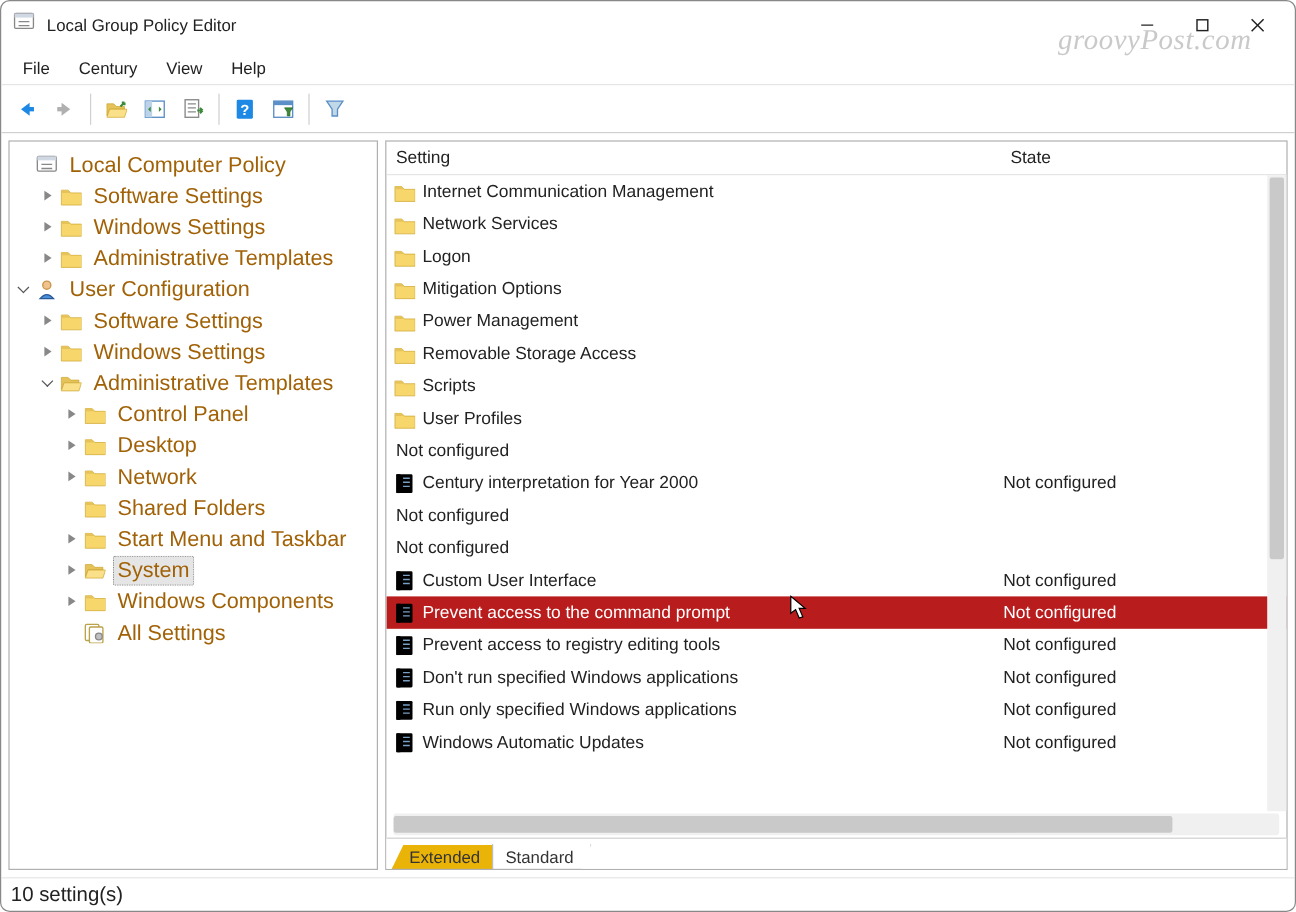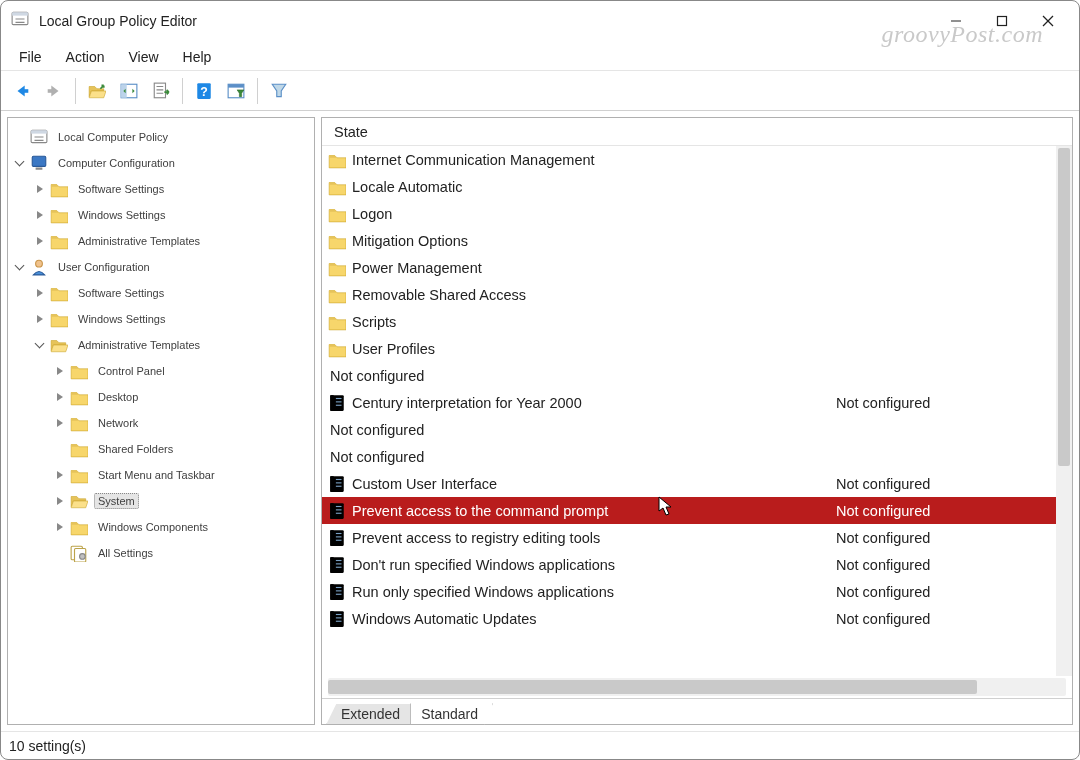--- a/index.html
+++ b/index.html
@@ -31,21 +31,21 @@
   .tb-sep { width:1px; height:26px; background:#d0d0d0; margin:0 4px; }
   .tb-btn { width:30px; height:30px; display:flex; align-items:center; justify-content:center;
             border:none; background:transparent; border-radius:3px; }
   .tb-btn svg { display:block; }
   
   .body { flex:1; display:flex; padding:6px; gap:6px; overflow:hidden; }
   .tree-pane {
     width:308px; border:1px solid #b0b0b0; background:#fff; overflow:auto;
     display:flex; flex-direction:column;
   }
-  .tree { padding:6px 4px; font-size:11px; color:#404040;text-align:center; }
+  .tree { padding:6px 4px; font-size:18px; color:#a16207;text-align:center; }
   .tree-row { display:flex; align-items:center; height:26px; white-space:nowrap; }
   .tw { display:inline-flex; width:16px; height:16px; align-items:center; justify-content:center;
         color:#888; font-size:10px; margin-right:2px; flex:0 0 auto; }
   .tw.collapsed::before { content:""; border-style:solid; border-width:4px 0 4px 6px;
                           border-color:transparent transparent transparent #888; }
   .tw.expanded::before  { content:""; width:6px; height:6px; border-right:1.5px solid #555;
                           border-bottom:1.5px solid #555; transform:rotate(45deg); margin-bottom:3px; margin-left:-2px;}
   .tree-label { padding:2px 4px; border-radius:2px; }
   .tree-label.selected { background:#e5e5e5; border:1px dotted #888; padding:1px 3px; }
   .ind { display:inline-block; height:1px; flex:0 0 auto; }
@@ -66,27 +66,27 @@
                   text-overflow:ellipsis; }
   .cell-state { flex:0 0 220px; padding-left:2px; }
   .h-scroll-track { height:18px; background:#f0f0f0; margin:4px 6px 2px 6px; position:relative;
                     border-radius:2px; }
   .h-scroll-thumb { position:absolute; top:2px; left:0; width:88%; height:14px;
                     background:#c9c9c9; border-radius:2px; }
   
   .pane-tabs { display:flex; align-items:flex-end; height:26px; padding-left:4px;
                font-size:14px; border-top:1px solid #d0d0d0; background:#fff; }
   .pane-tab { padding:2px 10px; border:1px solid #b0b0b0; border-top:none; color:#333;
-              background:#e5e5e5; position:relative; top:1px; }
+              background:#eab308; position:relative; top:1px; }
   .pane-tab.active { background:#fff; border-top:1px solid #fff; }
   .pane-tab:first-child { border-top-left-radius:0; clip-path: polygon(12% 0,100% 0,100% 100%,0 100%); padding-left:14px;}
   .pane-tab:nth-child(2) { clip-path: polygon(0 0,100% 0,90% 100%,0 100%); padding-right:14px; margin-left:-1px;margin-top:16px;}
   
   .statusbar { height:28px; display:flex; align-items:center; padding:0 8px;
-               font-size:14px; color:#222; border-top:1px solid #e5e5e5; }
+               font-size:17px; color:#222; border-top:1px solid #e5e5e5; }
   
   .v-scroll { width:16px; background:#f0f0f0; position:absolute; right:0; top:28px; bottom:48px; }
   .v-scroll .v-thumb { width:12px; margin:2px auto; height:60%; background:#c9c9c9; border-radius:2px; }
   
   .cursor { position:absolute; pointer-events:none; }
   
   .folder-svg { fill: #f7d66b; stroke:#c9a227; stroke-width:0.5; }
 </style>
 </head>
 <body>
@@ -161,21 +161,21 @@
             <line x1="1" y1="1" x2="11" y2="11" stroke="#222" stroke-width="1.2"></line>
             <line x1="11" y1="1" x2="1" y2="11" stroke="#222" stroke-width="1.2"></line>
           </svg>
       </button>
     </div>
   </div>
   <div class="watermark">groovyPost.com</div>
 
   <div class="menubar">
     <div class="menu-item">File</div>
-    <div class="menu-item">Action</div>
+    <div class="menu-item">Century</div>
     <div class="menu-item">View</div>
     <div class="menu-item">Help</div>
   </div>
 
   <div class="toolbar">
     <button class="tb-btn" title="Back">
       <svg width="22" height="22" viewBox="0 0 20 20">
           <path d="M13 4 L5 10 L13 16 Z" fill="#1e88e5"></path>
           <rect x="12" y="8" width="5" height="4" fill="#1e88e5"></rect>
         </svg>
@@ -240,64 +240,54 @@
             <span class="ind" style="width: 0px;"></span>
             <span class="tw "></span>
             <span class="tree-icon">
               <svg width="18" height="18" viewBox="0 0 16 16">
                 <use href="#ico-lcp"></use>
               </svg>
             </span>
             <span class="tree-label">Local Computer Policy</span>
           </div>
           <div class="tree-row">
+            <span class="ind" style="width: 20px;"></span>
+            <span class="tw collapsed"></span>
+            <span class="tree-icon">
+              <svg width="18" height="18" viewBox="0 0 16 16">
+                <use href="#ico-folder"></use>
+              </svg>
+            </span>
+            <span class="tree-label">Software Settings</span>
+          </div>
+          <div class="tree-row">
+            <span class="ind" style="width: 20px;"></span>
+            <span class="tw collapsed"></span>
+            <span class="tree-icon">
+              <svg width="18" height="18" viewBox="0 0 16 16">
+                <use href="#ico-folder"></use>
+              </svg>
+            </span>
+            <span class="tree-label">Windows Settings</span>
+          </div>
+          <div class="tree-row">
+            <span class="ind" style="width: 20px;"></span>
+            <span class="tw collapsed"></span>
+            <span class="tree-icon">
+              <svg width="18" height="18" viewBox="0 0 16 16">
+                <use href="#ico-folder"></use>
+              </svg>
+            </span>
+            <span class="tree-label">Administrative Templates</span>
+          </div>
+          <div class="tree-row">
             <span class="ind" style="width: 0px;"></span>
             <span class="tw expanded"></span>
             <span class="tree-icon">
               <svg width="18" height="18" viewBox="0 0 16 16">
-                <use href="#ico-computer"></use>
-              </svg>
-            </span>
-            <span class="tree-label">Computer Configuration</span>
-          </div>
-          <div class="tree-row">
-            <span class="ind" style="width: 20px;"></span>
-            <span class="tw collapsed"></span>
-            <span class="tree-icon">
-              <svg width="18" height="18" viewBox="0 0 16 16">
-                <use href="#ico-folder"></use>
-              </svg>
-            </span>
-            <span class="tree-label">Software Settings</span>
-          </div>
-          <div class="tree-row">
-            <span class="ind" style="width: 20px;"></span>
-            <span class="tw collapsed"></span>
-            <span class="tree-icon">
-              <svg width="18" height="18" viewBox="0 0 16 16">
-                <use href="#ico-folder"></use>
-              </svg>
-            </span>
-            <span class="tree-label">Windows Settings</span>
-          </div>
-          <div class="tree-row">
-            <span class="ind" style="width: 20px;"></span>
-            <span class="tw collapsed"></span>
-            <span class="tree-icon">
-              <svg width="18" height="18" viewBox="0 0 16 16">
-                <use href="#ico-folder"></use>
-              </svg>
-            </span>
-            <span class="tree-label">Administrative Templates</span>
-          </div>
-          <div class="tree-row">
-            <span class="ind" style="width: 0px;"></span>
-            <span class="tw expanded"></span>
-            <span class="tree-icon">
-              <svg width="18" height="18" viewBox="0 0 16 16">
                 <use href="#ico-user"></use>
               </svg>
             </span>
             <span class="tree-label">User Configuration</span>
           </div>
           <div class="tree-row">
             <span class="ind" style="width: 20px;"></span>
             <span class="tw collapsed"></span>
             <span class="tree-icon">
               <svg width="18" height="18" viewBox="0 0 16 16">
@@ -404,20 +394,21 @@
                 <use href="#ico-allsettings"></use>
               </svg>
             </span>
             <span class="tree-label">All Settings</span>
           </div>
         </div>
     </div>
 
     <div class="detail-pane">
       <div class="list-header">
+        <div class="col-setting">Setting</div>
         <div class="col-state">State</div>
       </div>
       <div class="list-body" id="list-body">
           <div class="list-row">
             <div class="cell-setting">
               <span class="row-icon">
                 <svg width="18" height="18" viewBox="0 0 16 16">
                   <use href="#ico-folder"></use>
                 </svg>
               </span>
@@ -425,21 +416,21 @@
             </div>
             <div class="cell-state"></div>
           </div>
           <div class="list-row">
             <div class="cell-setting">
               <span class="row-icon">
                 <svg width="18" height="18" viewBox="0 0 16 16">
                   <use href="#ico-folder"></use>
                 </svg>
               </span>
-              <span>Locale Automatic</span>
+              <span>Network Services</span>
             </div>
             <div class="cell-state"></div>
           </div>
           <div class="list-row">
             <div class="cell-setting">
               <span class="row-icon">
                 <svg width="18" height="18" viewBox="0 0 16 16">
                   <use href="#ico-folder"></use>
                 </svg>
               </span>
@@ -469,21 +460,21 @@
             </div>
             <div class="cell-state"></div>
           </div>
           <div class="list-row">
             <div class="cell-setting">
               <span class="row-icon">
                 <svg width="18" height="18" viewBox="0 0 16 16">
                   <use href="#ico-folder"></use>
                 </svg>
               </span>
-              <span>Removable Shared Access</span>
+              <span>Removable Storage Access</span>
             </div>
             <div class="cell-state"></div>
           </div>
           <div class="list-row">
             <div class="cell-setting">
               <span class="row-icon">
                 <svg width="18" height="18" viewBox="0 0 16 16">
                   <use href="#ico-folder"></use>
                 </svg>
               </span>

